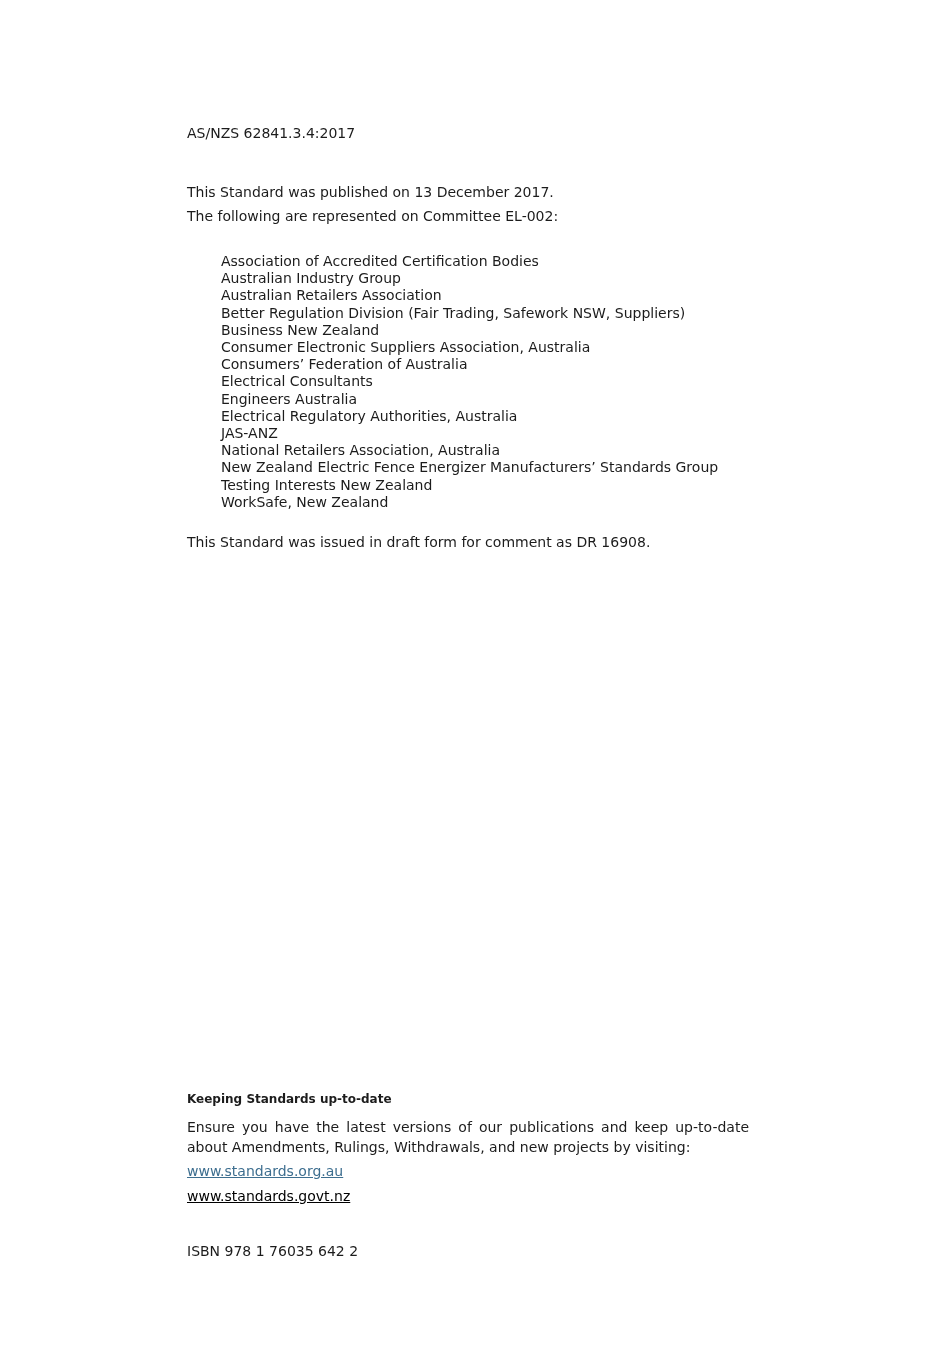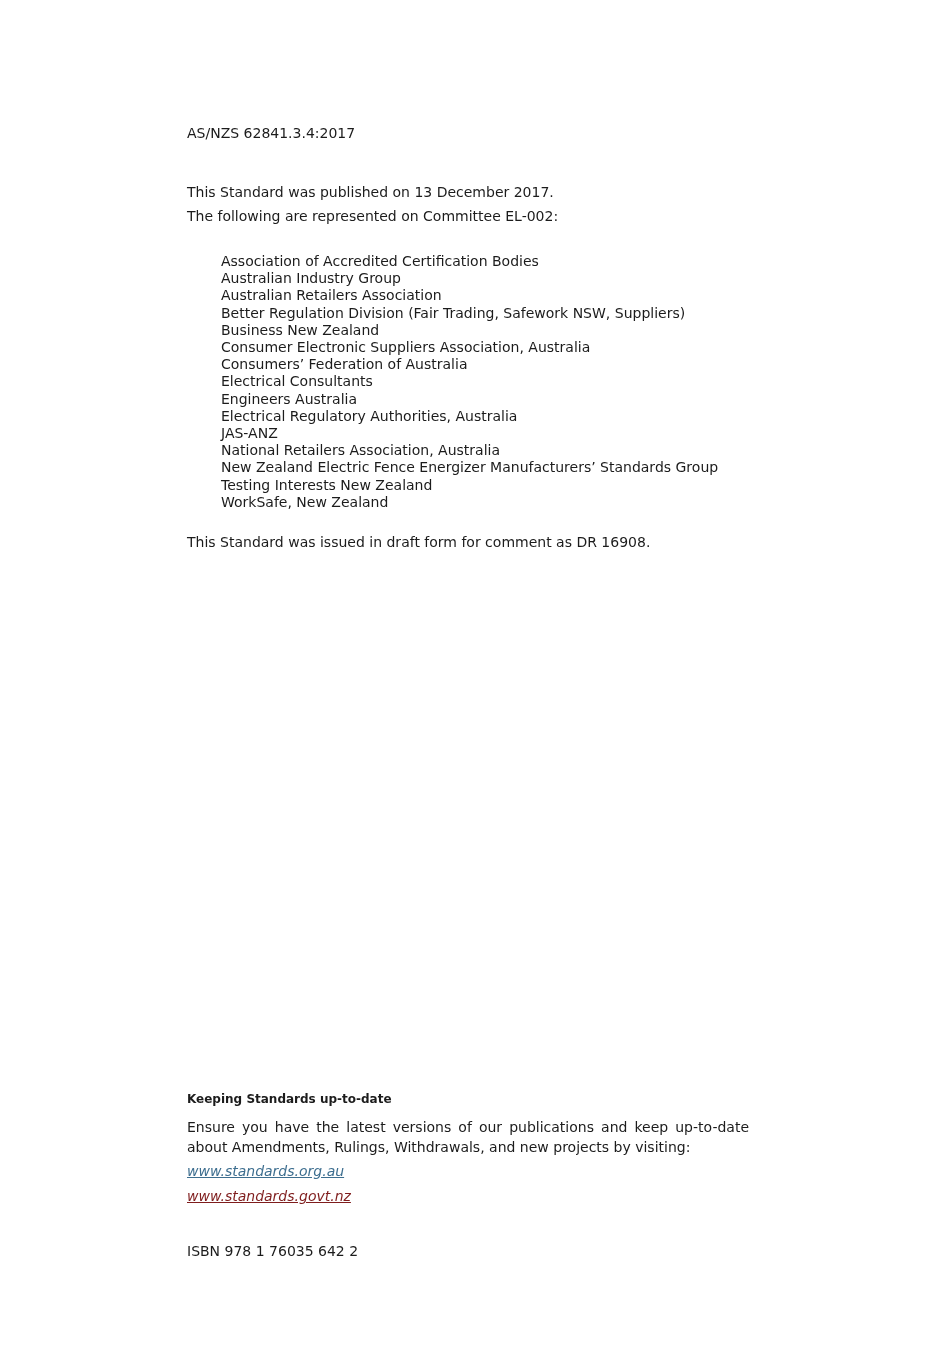--- a/index.html
+++ b/index.html
@@ -43,21 +43,20 @@
     width: 562px;
     line-height: 19.5px;
     text-align: justify;
   }
   .link-line { text-decoration: none; }
   .link-au { top: 1163px; }
   .link-nz { top: 1188px; }
   .doc-link {
     text-decoration: underline;
     cursor: pointer;
-    font-style: italic;
   }
   .isbn-line { top: 1243px; }
 </style>
 </head>
 <body>
 
 <div class="page">
 
   <div class="abs doc-number">AS/NZS 62841.3.4:2017</div>
 
@@ -87,18 +86,18 @@
 
   <div class="abs keeping-heading">Keeping Standards up-to-date</div>
 
   <div class="abs keeping-body">Ensure you have the latest versions of our publications and keep up-to-date about Amendments, Rulings, Withdrawals, and new projects by visiting:</div>
 
   <div class="abs link-line link-au">
     <a class="doc-link" href="#" style="color: rgb(61, 110, 143);">www.standards.org.au</a>
   </div>
 
   <div class="abs link-line link-nz">
-    <a class="doc-link" href="#" style="color: #7f1d1d; margin-top: 36px;">www.standards.govt.nz</a>
+    <a class="doc-link" href="#" style="color: #000000; margin-top: 36px;">www.standards.govt.nz</a>
   </div>
 
   <div class="abs isbn-line">ISBN 978 1 76035 642 2</div>
 
 </div>
 
 </body></html>

